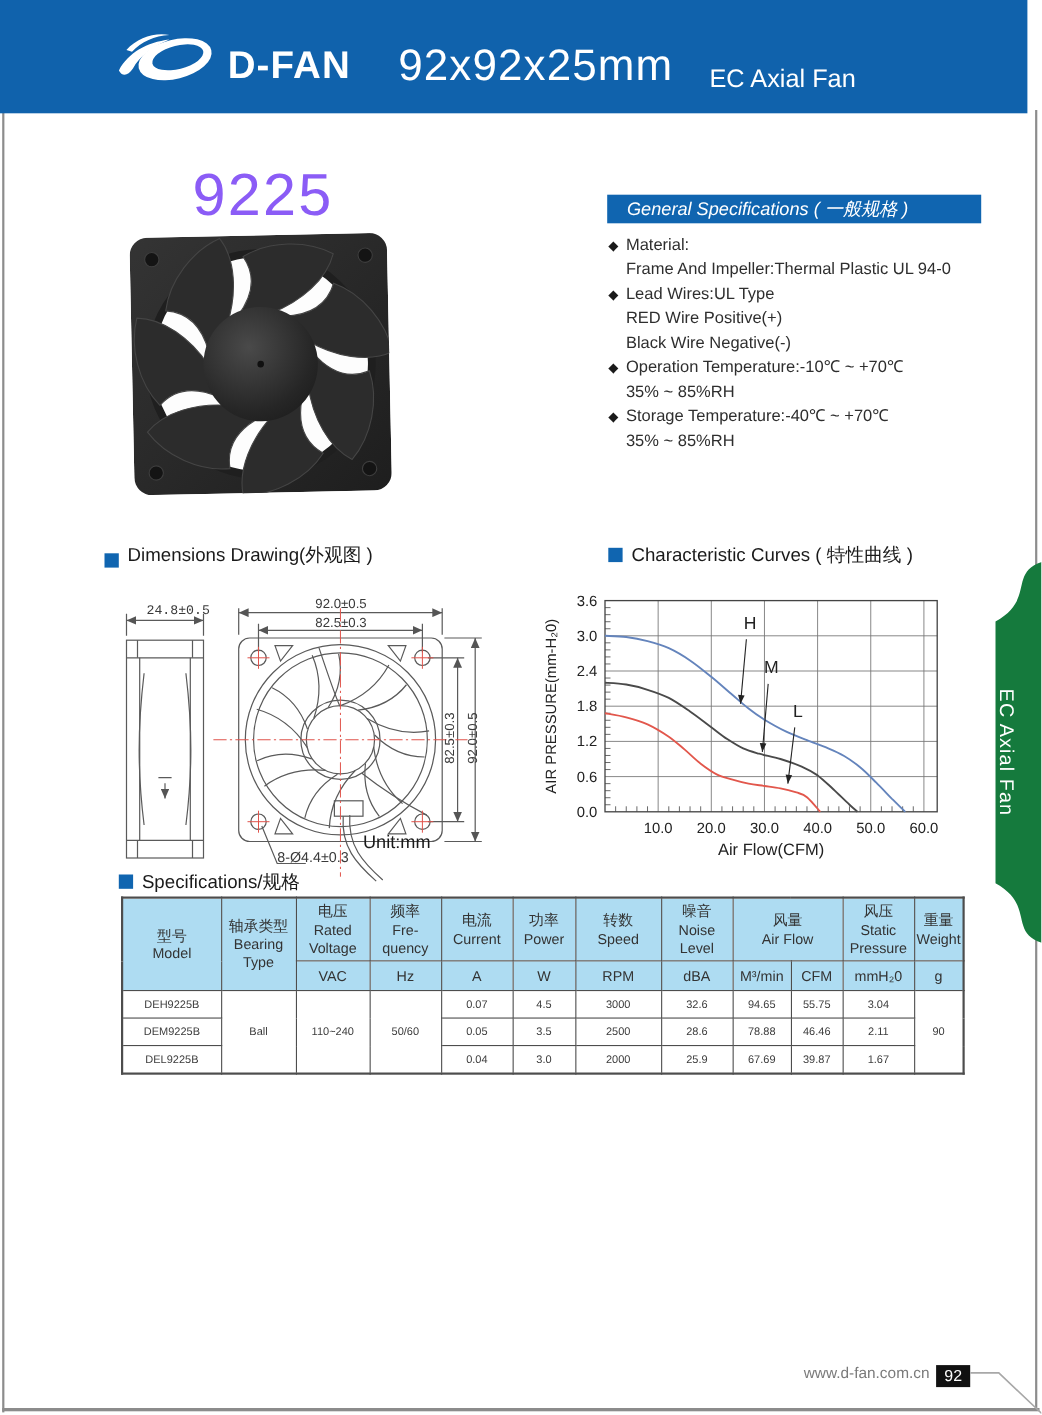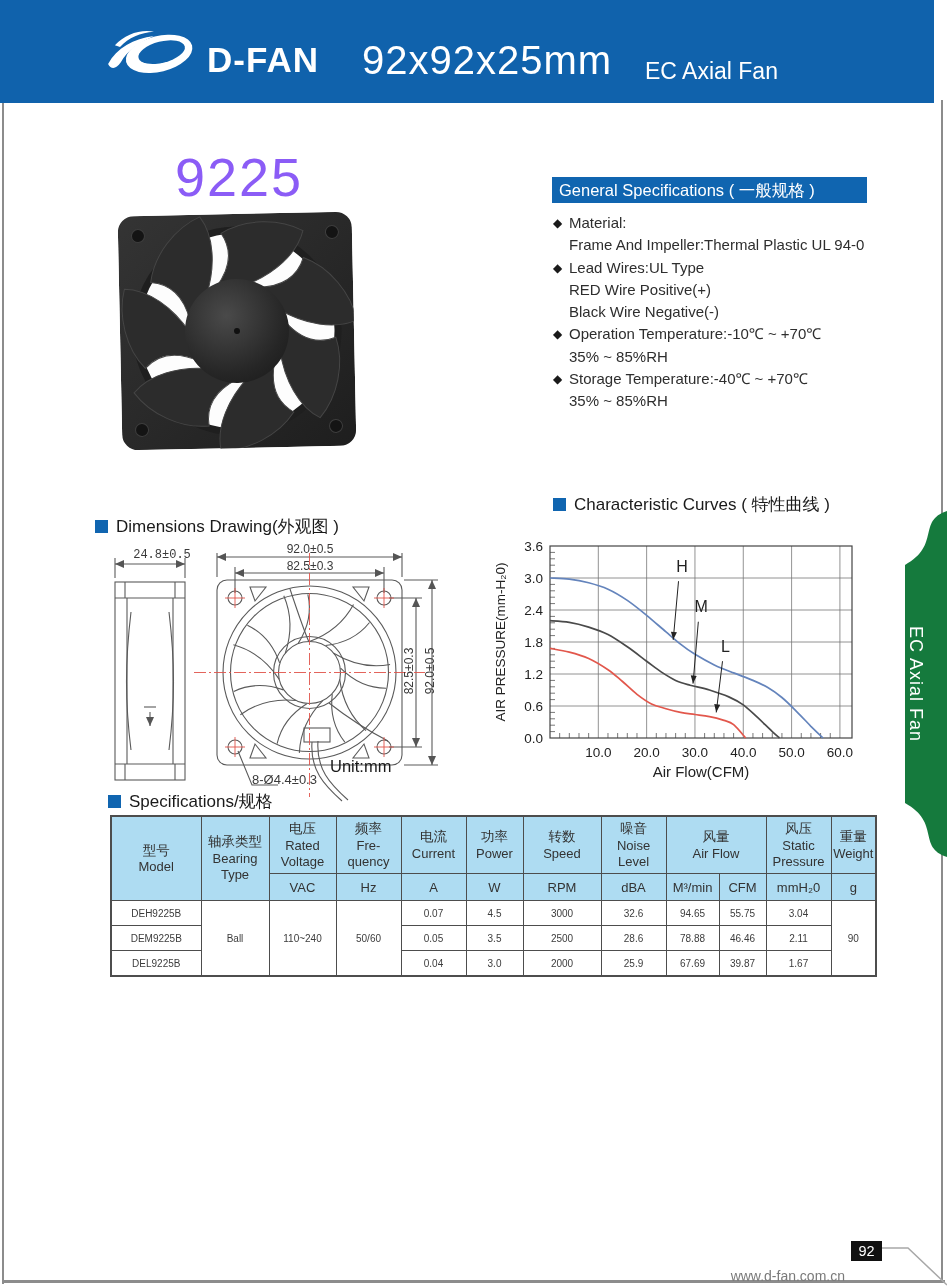--- a/index.html
+++ b/index.html
@@ -13,22 +13,22 @@
   
   .top-banner{left:0;top:0;width:934px;height:103px;background:#1062ac;}
   .brand{left:207px;top:40px;color:#fff;font-size:35px;font-weight:bold;letter-spacing:1px;}
   .size-title{left:362px;top:38px;color:#fff;font-size:40px;letter-spacing:1px;}
   .fan-type{left:645px;top:58px;color:#fff;font-size:23px;}
 
   
   .series{left:175px;top:146px;font-size:54px;color:#8b5cf6;letter-spacing:2px;}
 
   
-  .gs-bar{left:552px;top:177px;width:315px;height:26px;background:#1065b0;color:#fff;
-          font-size:16.5px;line-height:26px;padding-left:7px;box-sizing:border-box;}
+  .gs-bar{left:552px;top:177px;width:340px;height:26px;background:#1065b0;color:#fff;
+          font-size:16.5px;line-height:26px;padding-left:18px;box-sizing:border-box;font-style:italic;}
   .gs-list{left:553px;top:212px;width:360px;}
   .gs-row{display:flex;font-size:15px;line-height:22.3px;color:#2e2e2e;}
   .gs-marker{width:16px;font-size:12px;line-height:22.3px;color:#1a1a1a;}
 
   
   .sec-head{font-size:17px;color:#1a1a1a;display:flex;align-items:center;}
   .sec-sq{width:13px;height:13px;background:#1065b0;display:inline-block;margin-right:8px;}
 
   
   .dim{font-size:12px;color:#3a3a3a;white-space:nowrap;}
@@ -49,21 +49,21 @@
       font-weight:normal;padding:0;overflow:hidden;}
   .spec-table{border:2px solid #4d4d4d;}
   .spec-table thead th{background:#aedcf2;color:#333;}
   .h1 th{height:56px;}
   .h2 th{height:26px;font-size:13px;}
   .spec-table tbody td{height:24px;font-size:10px;color:#3c3c3c;}
   .zh{display:block;font-size:13.5px;line-height:1.3;}
   .en{display:block;font-size:13px;line-height:1.25;white-space:pre-line;}
 
   
-  .site{left:730px;top:1240px;width:115px;text-align:right;font-size:14px;color:#7a7a7a;margin-top:28px;}
+  .site{left:730px;top:1240px;width:115px;text-align:right;font-size:14px;color:#7a7a7a;}
   .pg-box{left:851px;top:1241px;width:31px;height:20px;background:#111;color:#fff;
           font-size:14.5px;text-align:center;line-height:20px;}
 </style>
 </head>
 <body>
 
 <div class="page">
 
   <div class="abs edge" style="left:2px;top:100px;width:2px;height:1184px;"></div>
   <div class="abs edge" style="left:941px;top:100px;width:2px;height:1181px;"></div>
@@ -162,21 +162,21 @@
     <div class="gs-row">
         <span class="gs-marker">◆</span>
         <span>Storage Temperature:-40℃ ~ +70℃</span>
       </div>
     <div class="gs-row">
         <span class="gs-marker"></span>
         <span> 35% ~ 85%RH</span>
       </div>
   </div>
 
-  <div class="abs sec-head" style="left:95px;top:515px;">
+  <div class="abs sec-head" style="left:95px;top:493px;align-items:flex-end;">
     <span class="sec-sq"></span>
     <span>Dimensions Drawing(外观图 )</span>
   </div>
   <div class="abs sec-head" style="left:553px;top:493px;">
     <span class="sec-sq"></span>
     <span>Characteristic Curves ( 特性曲线 )</span>
   </div>
 
   <svg class="abs" style="left:95px;top:552px;" width="110" height="240" viewBox="0 0 110 240">
     <defs>

